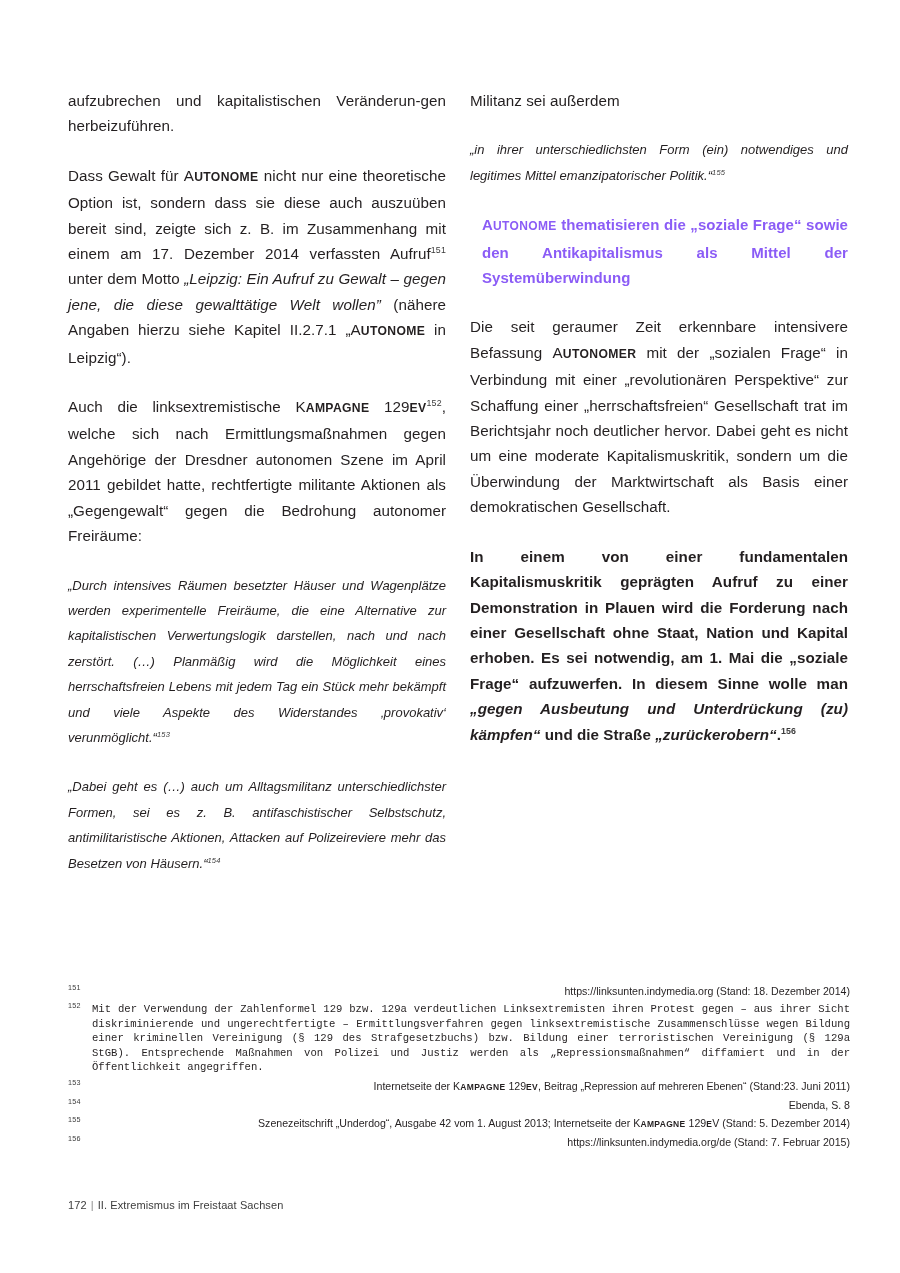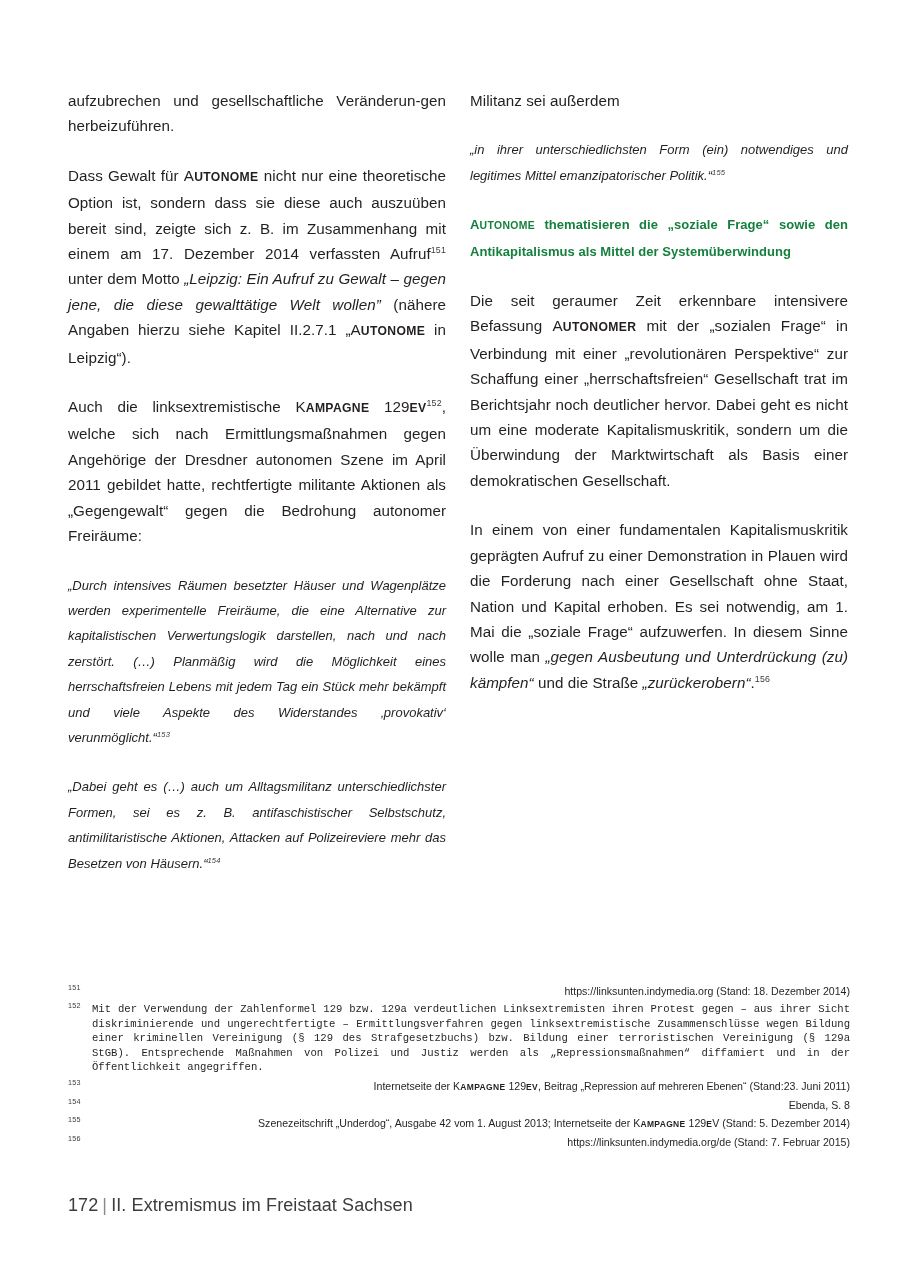--- a/index.html
+++ b/index.html
@@ -36,21 +36,21 @@
   p.body {
     margin: 0 0 24px 0;
     font-size: 15.2px;
     line-height: 25.4px;
     text-align: justify;
     text-justify: inter-word;
     hyphens: manual;
     color: #231f20;
     letter-spacing: 0.05px;
   }
-  p.body.last { margin-bottom: 0; }
+  p.body.last { margin-bottom: 0; font-weight: bold; }
   p.quote {
     margin: 0 0 24px 0;
     font-size: 13px;
     line-height: 25.4px;
     text-align: justify;
     font-style: italic;
     color: #231f20;
   }
   
   .sc-man { letter-spacing: 0.2px; }
@@ -58,25 +58,25 @@
   .sc-man .sc-rest { font-size: 0.80em; letter-spacing: 0.35px; font-weight: bold; }
   .it { font-style: italic; }
   sup.fn {
     font-size: 0.58em;
     vertical-align: super;
     line-height: 0;
     letter-spacing: 0.2px;
     color: #3a3a3a;
   }
   h2.section-heading {
-    margin: 0 0 24px 0;
-    font-size: 13px;
+    margin: 0 0 24px 12px;
+    font-size: 15px;
     line-height: 25.4px;
     font-weight: bold;
-    color: #15803d;
+    color: #8b5cf6;
     text-align: justify;
     letter-spacing: 0.05px;
   }
   h2.section-heading .sc-man .sc-rest { font-size: 0.80em; }
 
   .footnotes {
     position: absolute;
     left: 68px;
     top: 984px;
     width: 782px;
@@ -102,35 +102,35 @@
     flex: 1 1 auto;
     text-align: right;
   }
   .fn-text.justify { text-align: justify; font-family: Liberation Mono, monospace; }
   .fn-text .sc-man .sc-rest { font-size: 0.80em; }
 
   .page-footer {
     position: absolute;
     left: 68px;
     top: 1196px;
-    font-size: 18px;
+    font-size: 11px;
     line-height: 18px;
     color: #3c3c3c;
     letter-spacing: 0.1px;
   }
   .page-footer .sep { padding: 0 4px; color: #8a8a8a; }
 </style>
 </head>
 <body>
 
 <div class="page">
 
   <div class="columns">
     <div class="col">
-        <p class="body">aufzubrechen und gesellschaftliche Veränderun-gen herbeizuführen.</p>
+        <p class="body">aufzubrechen und kapitalistischen Veränderun-gen herbeizuführen.</p>
         <p class="body">Dass Gewalt für <span class="sc-man"><span class="sc-first">A</span><span class="sc-rest">UTONOME</span></span> nicht nur eine theoretische Option ist, sondern dass sie diese auch auszuüben bereit sind, zeigte sich z. B. im Zusammenhang mit einem am 17. Dezember 2014 verfassten Aufruf<sup class="fn">151</sup> unter dem Motto <em class="it">„Leipzig: Ein Aufruf zu Gewalt – gegen jene, die diese gewalttätige Welt wollen”</em> (nähere Angaben hierzu siehe Kapitel II.2.7.1 „<span class="sc-man"><span class="sc-first">A</span><span class="sc-rest">UTONOME</span></span> in Leipzig“).</p>
         <p class="body">Auch die linksextremistische <span class="sc-man"><span class="sc-first">K</span><span class="sc-rest">AMPAGNE</span></span> 129<span class="sc-man"><span class="sc-rest">EV</span></span><sup class="fn">152</sup>, welche sich nach Ermittlungsmaßnahmen gegen Angehörige der Dresdner autonomen Szene im April 2011 gebildet hatte, rechtfertigte militante Aktionen als „Gegengewalt“ gegen die Bedrohung autonomer Freiräume:</p>
         <p class="quote"><em class="it">„Durch intensives Räumen besetzter Häuser und Wagenplätze werden experimentelle Freiräume, die eine Alternative zur kapitalistischen Verwertungslogik darstellen, nach und nach zerstört. (…) Planmäßig wird die Möglichkeit eines herrschaftsfreien Lebens mit jedem Tag ein Stück mehr bekämpft und viele Aspekte des Widerstandes ‚provokativ‘ verunmöglicht.“</em><sup class="fn">153</sup></p>
         <p class="quote last"><em class="it">„Dabei geht es (…) auch um Alltagsmilitanz unterschiedlichster Formen, sei es z. B. antifaschistischer Selbstschutz, antimilitaristische Aktionen, Attacken auf Polizeireviere mehr das Besetzen von Häusern.“</em><sup class="fn">154</sup></p>
       </div>
     <div class="col">
         <p class="body">Militanz sei außerdem</p>
         <p class="quote"><em class="it">„in ihrer unterschiedlichsten Form (ein) notwendiges und legitimes Mittel emanzipatorischer Politik.“</em><sup class="fn">155</sup></p>
         <h2 class="section-heading"><span class="sc-man"><span class="sc-first">A</span><span class="sc-rest">UTONOME</span></span> thematisieren die „soziale Frage“ sowie den Antikapitalismus als Mittel der Systemüberwindung</h2>
         <p class="body">Die seit geraumer Zeit erkennbare intensivere Befassung <span class="sc-man"><span class="sc-first">A</span><span class="sc-rest">UTONOMER</span></span> mit der „sozialen Frage“ in Verbindung mit einer „revolutionären Perspektive“ zur Schaffung einer „herrschaftsfreien“ Gesellschaft trat im Berichtsjahr noch deutlicher hervor. Dabei geht es nicht um eine moderate Kapitalismuskritik, sondern um die Überwindung der Marktwirtschaft als Basis einer demokratischen Gesellschaft.</p>

